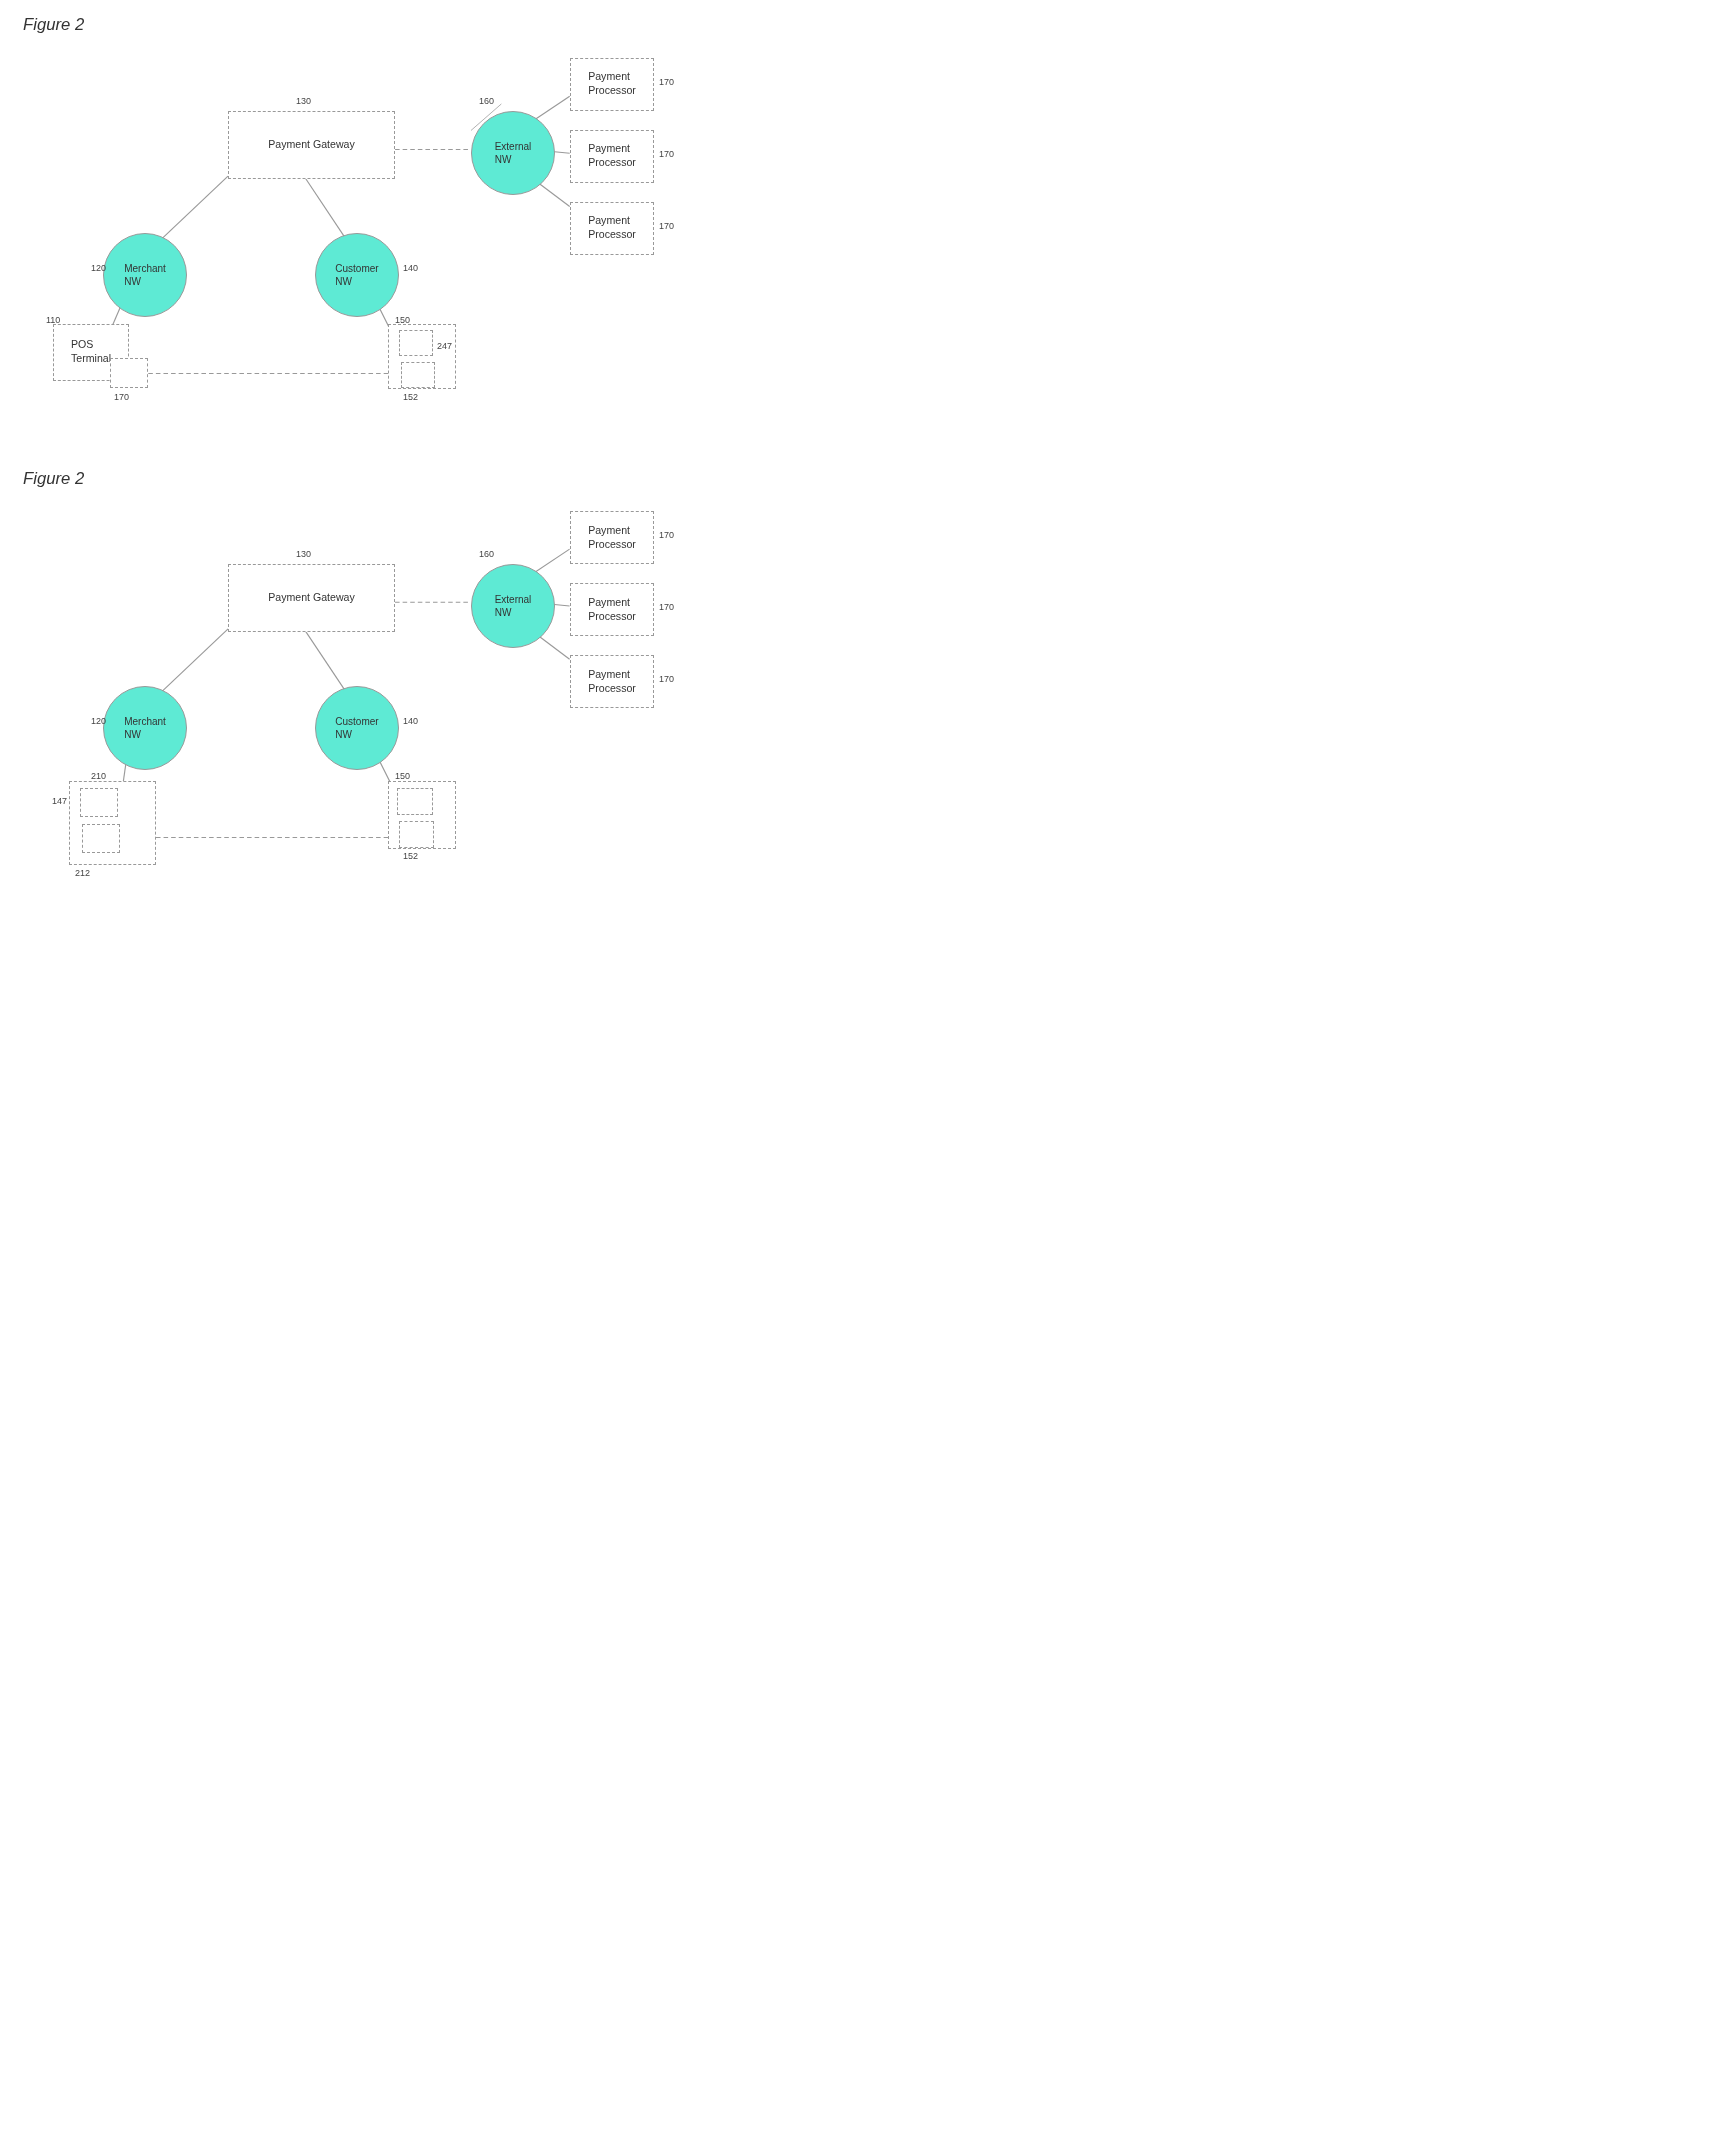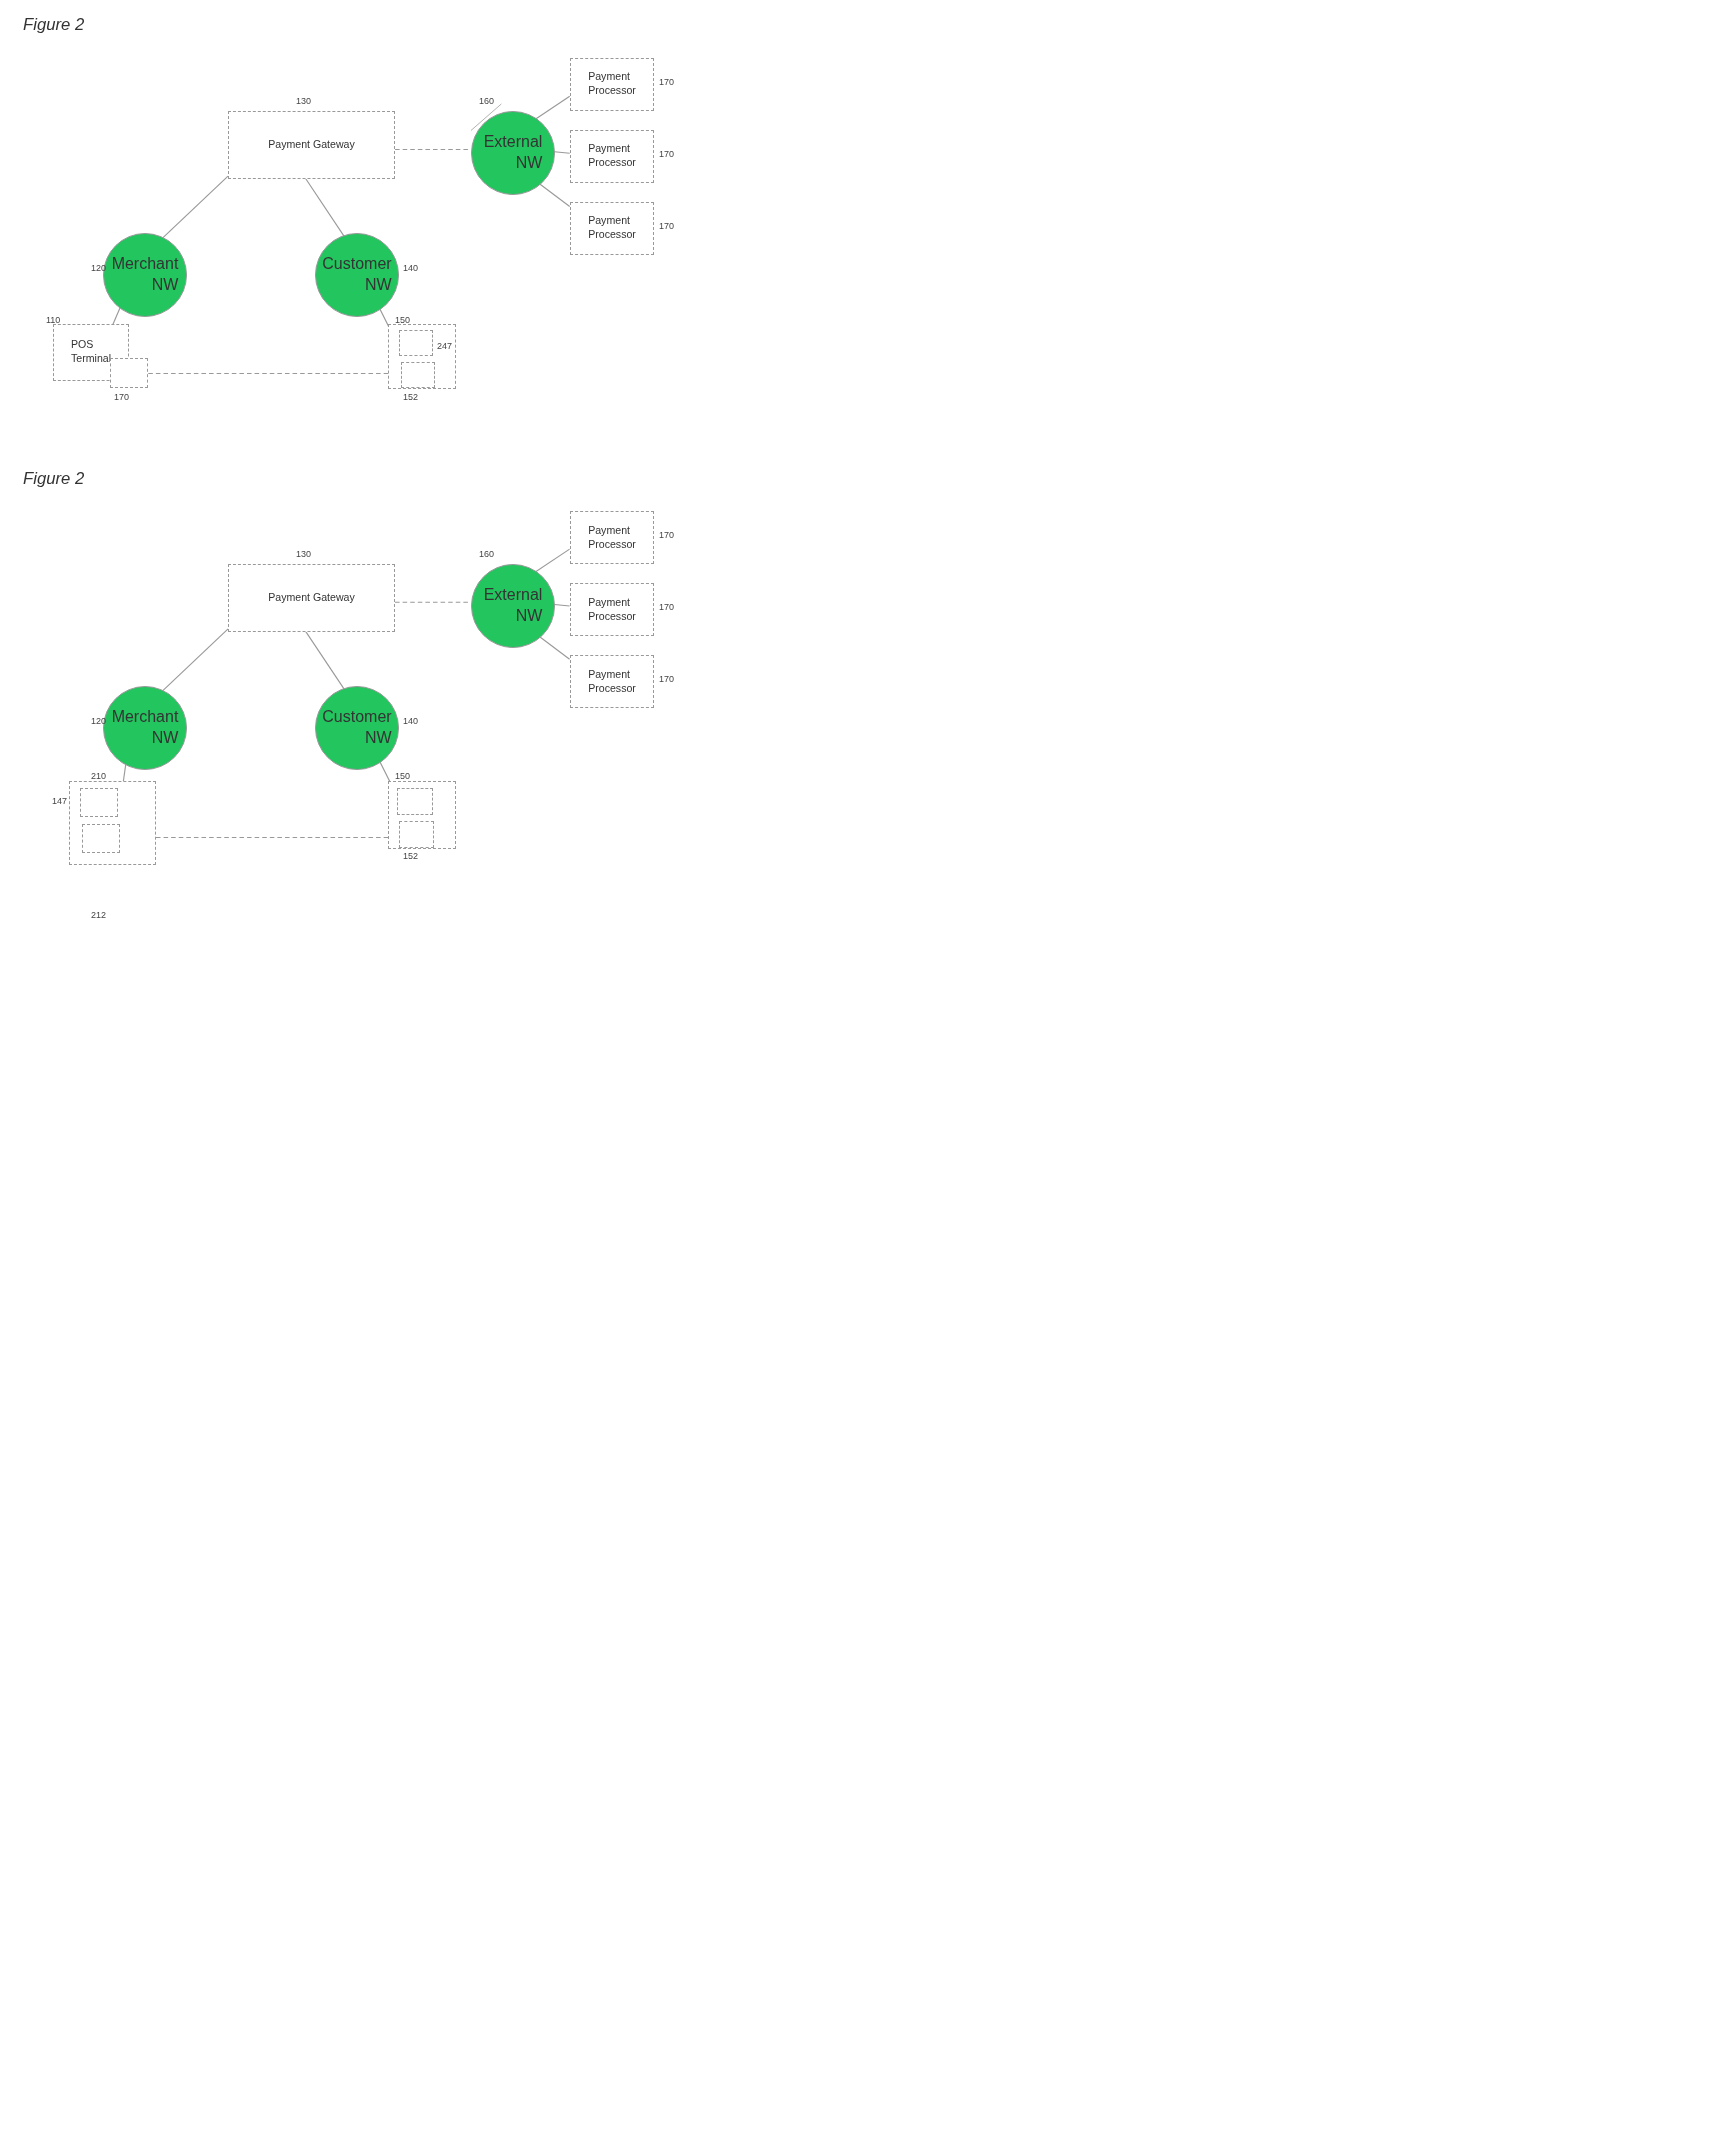--- a/index.html
+++ b/index.html
@@ -34,27 +34,27 @@
       text-align: left;
       font-size: 10.6px;
       line-height: 1.3;
     }
     .node-rect.dashed {
       border-style: dashed;
     }
     .node-circle {
       position: absolute;
       border: 1.1px solid #999;
-      background: #22c55e;
+      background: #5eead4;
       border-radius: 50%;
       display: flex;
       align-items: center;
       justify-content: center;
-      text-align: right;
-      font-size: 16px;
+      text-align: left;
+      font-size: 10px;
       line-height: 1.3;
     }
     .label {
       position: absolute;
       font-size: 9px;
       color: #444;
     }
     svg.connections {
       position: absolute;
       top: 0; left: 0;
@@ -213,21 +213,21 @@
   <div class="node-rect dashed" style="left:46px; top:285px; width:87px; height:84px;">
   </div>
   <span class="label" style="left:68px; top:275px;">210</span>
 
   <div class="node-rect dashed" style="left:57px; top:292px; width:38px; height:29px;">
   </div>
   <span class="label" style="left:29px; top:300px;">147</span>
 
   <div class="node-rect dashed" style="left:59px; top:328px; width:38px; height:29px;">
   </div>
-  <span class="label" style="left:68px; top:372px;margin-top:42px;">212</span>
+  <span class="label" style="left:52px; top:372px;">212</span>
 
   <div class="node-rect dashed" style="left:365px; top:285px; width:68px; height:68px;">
   </div>
   <span class="label" style="left:372px; top:275px;">150</span>
 
   <div class="node-rect dashed" style="left:374px; top:292px; width:36px; height:26.6px;">
   </div>
 
   <div class="node-rect dashed" style="left:376px; top:325px; width:35px; height:26.6px;">
   </div>

